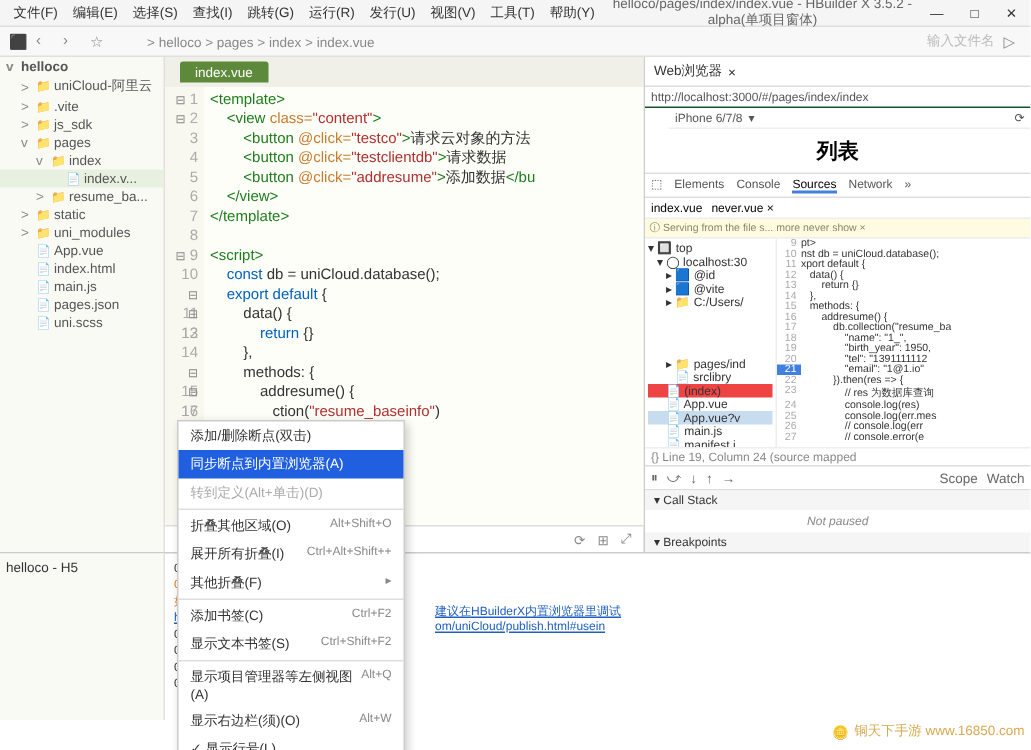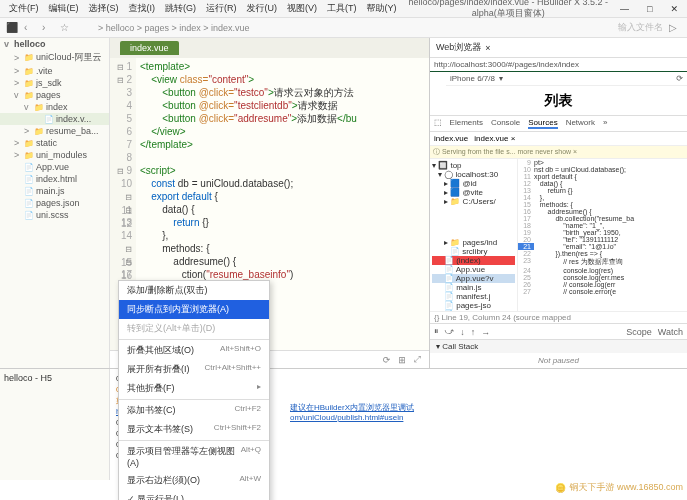--- a/index.html
+++ b/index.html
@@ -199,21 +199,21 @@
     <div class="dt-tabs">
       <span>⬚</span>
       <span>Elements</span>
       <span>Console</span>
       <span class="active">Sources</span>
       <span>Network</span>
       <span>»</span>
     </div>
     <div class="dt-sourcetabs">
       <span>index.vue</span>
-      <span>index.vue ×</span>
+      <span>never.vue ×</span>
     </div>
     <div class="info-banner">ⓘ <span>Serving from the file s... more  never show</span> ×</div>
     <div class="dt-body">
       <div class="dt-tree" id="dt-tree">
           <div style="padding-left: 0px;">▾ 🔲 top</div>
           <div style="padding-left: 6px;">▾ ◯ localhost:30</div>
           <div style="padding-left: 12px;">▸ 🟦 @id</div>
           <div style="padding-left: 12px;">▸ 🟦 @vite</div>
           <div style="padding-left: 12px;">▸ 📁 C:/Users/</div>
           <div style="padding-left: 12px; margin-top: 32px;">▸ 📁 pages/ind</div>
@@ -312,20 +312,21 @@
       <span>↓</span>
       <span>↑</span>
       <span>→</span>
       <span style="flex:1"></span>
       <span>Scope</span>
       <span>Watch</span>
     </div>
     <div class="dt-scope">
       <div class="hd">▾ Call Stack</div>
       <div class="bd">Not paused</div>
+      <div class="hd">▾ Breakpoints</div>
     </div>
   </div>
 </div>
 
 <div class="context-menu" id="ctx-menu">
     <div class="mi">
       <span>添加/删除断点(双击)</span>
       <span class="sc"></span>
     </div>
     <div class="mi sel">

